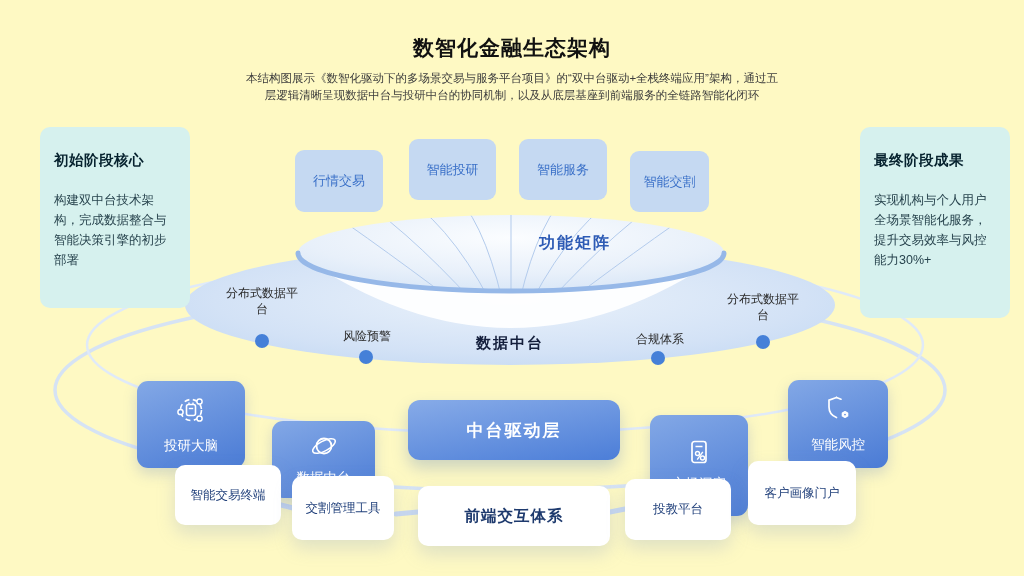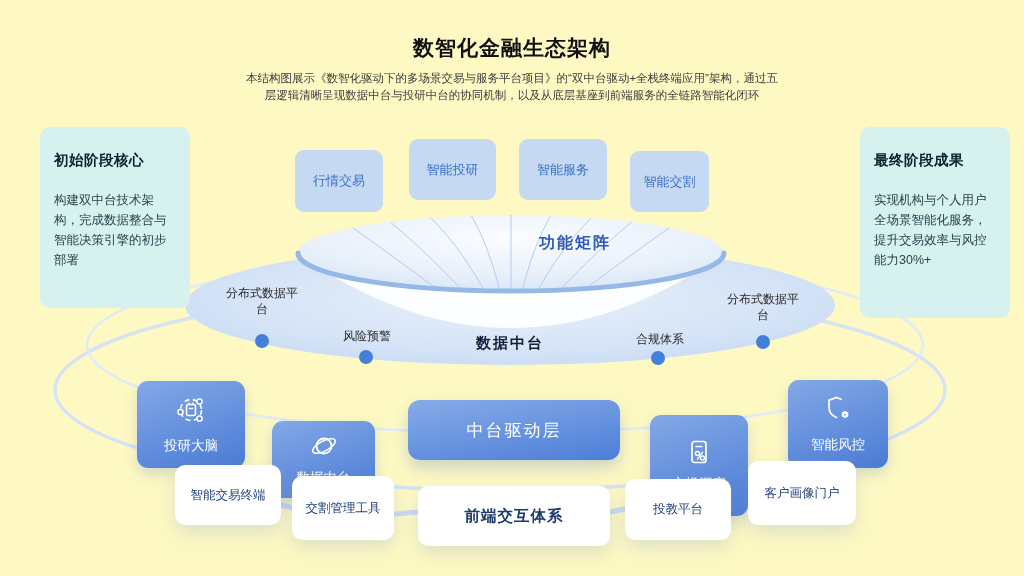--- a/index.html
+++ b/index.html
@@ -29,21 +29,21 @@
   .bluebox{
     background:linear-gradient(160deg,#83a8e6 0%,#4a7bd5 100%);
     border-radius:11px;color:#ffffff;display:flex;flex-direction:column;
     align-items:center;justify-content:center;gap:12px;font-size:13.5px;
     box-shadow:0 6px 14px rgba(90,125,190,.25);
     margin-top:36px;
   }
   .bigbox{
     background:linear-gradient(170deg,#87abe8 0%,#4c7ed8 100%);
     border-radius:12px;color:#ffffff;display:flex;align-items:center;justify-content:center;
-    font-size:17px;font-weight:normal;letter-spacing:2px;
+    font-size:17px;font-weight:bold;letter-spacing:2px;
     box-shadow:0 8px 16px rgba(90,125,190,.3);
   }
   .card{
     background:#ffffff;border-radius:10px;color:#23427c;font-size:12.5px;
     display:flex;align-items:center;justify-content:center;
     box-shadow:0 8px 18px rgba(140,160,200,.28);
   }
   .card.front{font-size:15.5px;font-weight:bold;color:#1e3a6e;letter-spacing:1px;}
   .nodelabel{
     text-align:center;font-size:12px;color:#2b2b2b;line-height:1.35;

